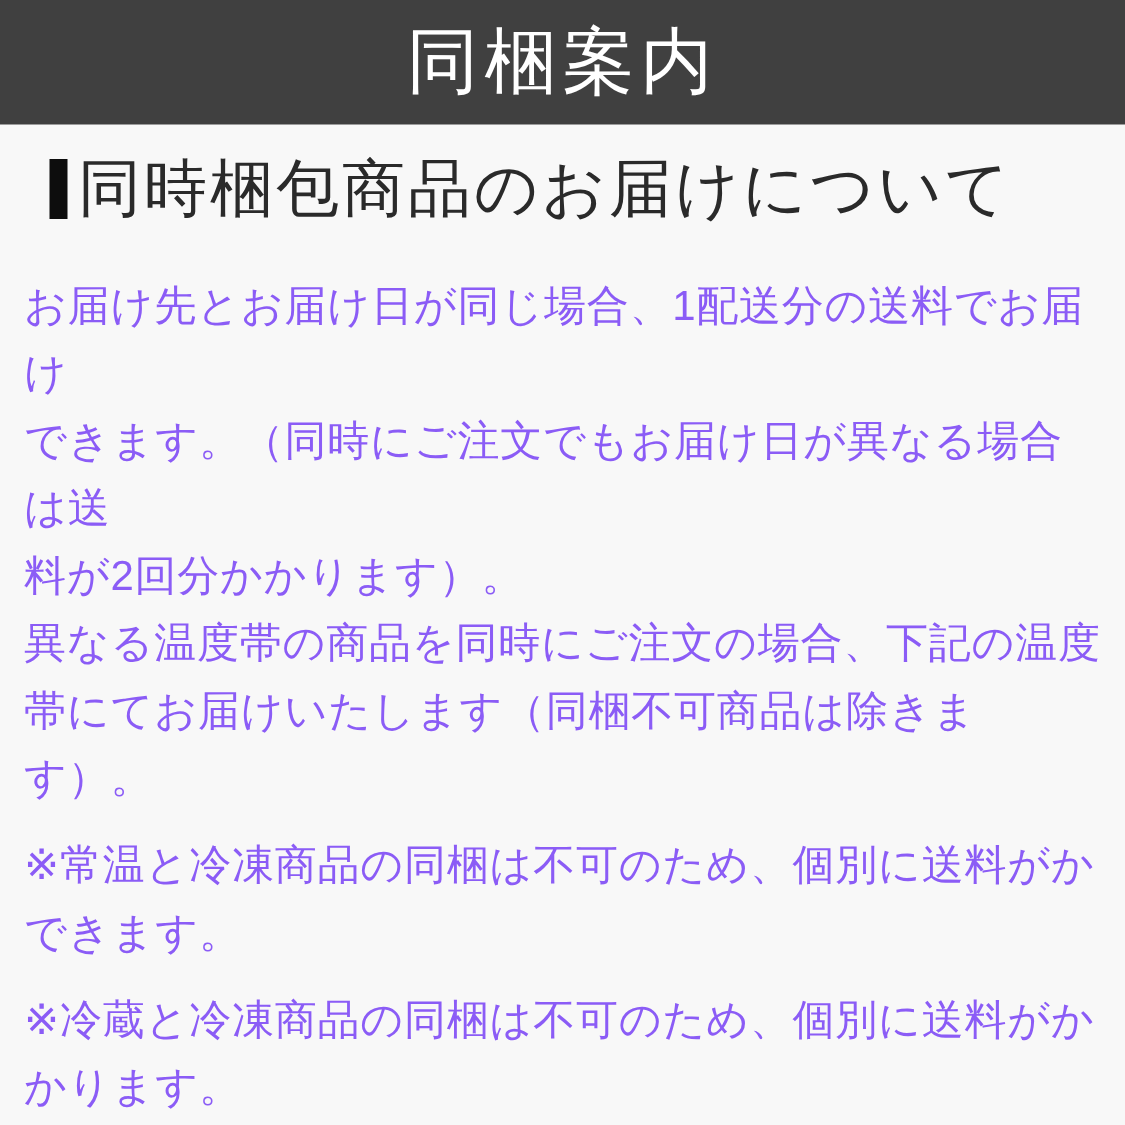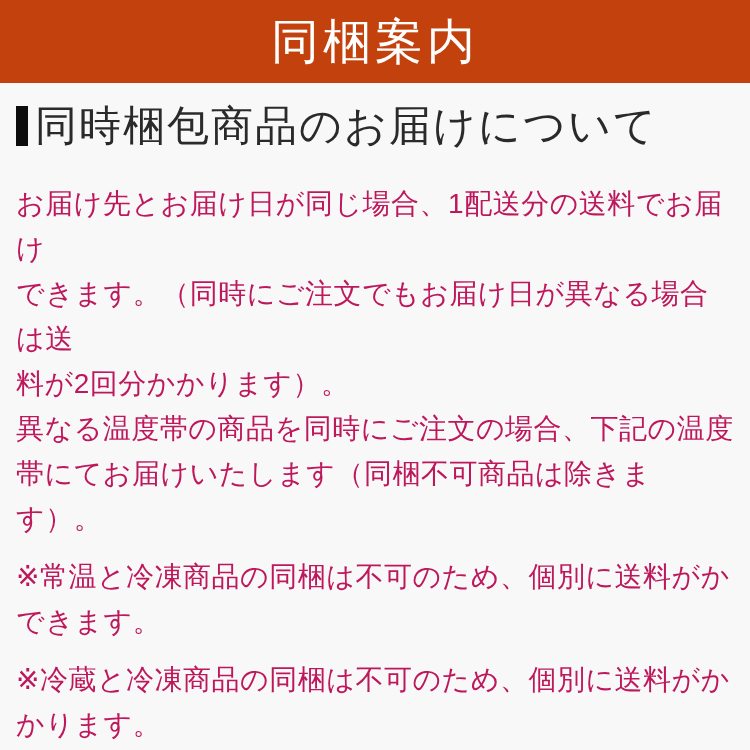--- a/index.html
+++ b/index.html
@@ -8,58 +8,58 @@
   }
   body {
     width: 750px;
     height: 750px;
     background: #f8f8f8;
     font-family: "Liberation Sans", "DejaVu Sans", sans-serif;
     overflow: hidden;
   }
   .titlebar {
     height: 83px;
-    background: #c2410c;
+    background: #404040;
     display: flex;
     align-items: center;
     justify-content: center;
   }
   .titlebar h1 {
     margin: 0;
     color: #ffffff;
     font-size: 48px;
     font-weight: 400;
     letter-spacing: 4px;
     line-height: 1;
   }
   main {
     padding: 0 16px;
   }
   .section-heading {
     display: flex;
     align-items: center;
-    margin: 18px 0 0;
+    margin: 18px 17px 0;
     font-size: 42px;
     font-weight: 400;
     color: #2a2a2a;
     letter-spacing: 2px;
     line-height: 1.2;
   }
   .heading-marker {
     flex: none;
     width: 12px;
     height: 40px;
     background: #0d0d0d;
     margin-right: 7px;
   }
   .body-text {
     margin: 30px 0 0;
     font-size: 28px;
     line-height: 45px;
-    color: #be185d;
+    color: #8b5cf6;
     white-space: pre-line;
     letter-spacing: 0.5px;
   }
   .note {
     margin: 13px 0 0;
   }
 </style>
 </head>
 <body>
 

